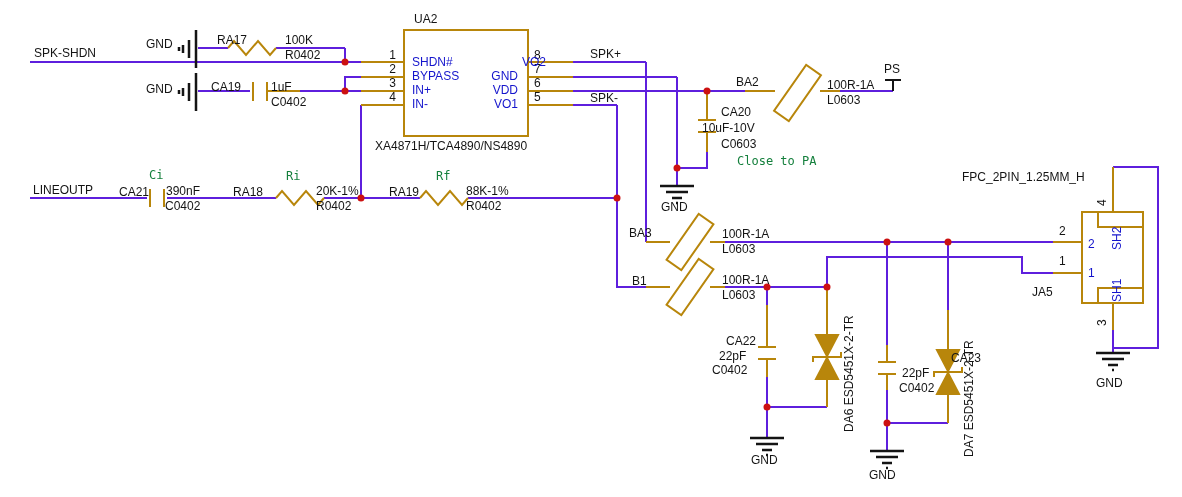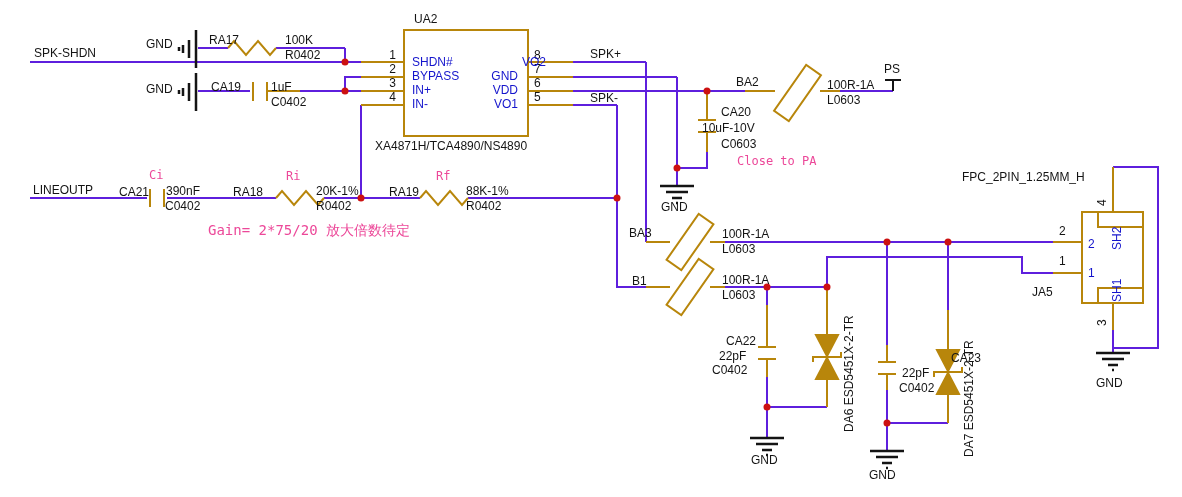--- a/index.html
+++ b/index.html
@@ -1,21 +1,21 @@
 <!DOCTYPE html>
 <html><head>
 <meta charset="utf-8">
 <style>
   html,body{margin:0;padding:0;background:#ffffff;}
   #canvas{position:relative;width:1182px;height:497px;background:#ffffff;overflow:hidden;
           font-family:"Liberation Sans",sans-serif;}
   #gfx{position:absolute;left:0;top:0;}
   .lbl{position:absolute;font-size:12px;line-height:13px;color:#141414;white-space:nowrap;}
   .blue{color:#1414CC;}
-  .green{color:#ec4899;font-family:"DejaVu Sans Mono",monospace;font-size:12px;text-align:center;}
+  .green{color:#15803d;font-family:"DejaVu Sans Mono",monospace;font-size:12px;text-align:center;}
   .gain{font-size:14px;}
   .vtext{transform-origin:0 0;transform:rotate(-90deg);}
   .ralign{text-align:right;}
 </style>
 </head>
 <body>
 
 <div id="canvas">
 
 <svg id="gfx" width="1182" height="497" viewBox="0 0 1182 497">
@@ -182,21 +182,21 @@
 <div class="lbl" style="left:534px;top:49px">8</div>
 <div class="lbl" style="left:534px;top:63px">7</div>
 <div class="lbl" style="left:534px;top:77px">6</div>
 <div class="lbl" style="left:534px;top:91px">5</div>
 
 <div class="lbl blue ralign" style="left:506px;top:56px;width:40px">VO2</div>
 <div class="lbl blue ralign" style="left:478px;top:70px;width:40px">GND</div>
 <div class="lbl blue ralign" style="left:478px;top:84px;width:40px">VDD</div>
 <div class="lbl blue ralign" style="left:478px;top:98px;width:40px">VO1</div>
 
-<div class="lbl" style="left:209px;top:34px">RA17</div>
+<div class="lbl" style="left:217px;top:34px">RA17</div>
 <div class="lbl" style="left:285px;top:34px">100K</div>
 <div class="lbl" style="left:285px;top:49px">R0402</div>
 
 <div class="lbl" style="left:211px;top:81px">CA19</div>
 <div class="lbl" style="left:271px;top:81px">1uF</div>
 <div class="lbl" style="left:271px;top:96px">C0402</div>
 
 <div class="lbl" style="left:119px;top:186px">CA21</div>
 <div class="lbl" style="left:166px;top:185px">390nF</div>
 <div class="lbl" style="left:165px;top:200px">C0402</div>
@@ -243,16 +243,15 @@
 <div class="lbl vtext" style="left:1096px;top:206px">4</div>
 <div class="lbl vtext" style="left:1096px;top:326px">3</div>
 <div class="lbl blue" style="left:1088px;top:238px">2</div>
 <div class="lbl blue" style="left:1088px;top:267px">1</div>
 <div class="lbl blue vtext" style="left:1111px;top:250px">SH2</div>
 <div class="lbl blue vtext" style="left:1111px;top:302px">SH1</div>
 
 <div class="lbl green" style="left:149px;top:169px">Ci</div>
 <div class="lbl green" style="left:286px;top:170px">Ri</div>
 <div class="lbl green" style="left:436px;top:170px">Rf</div>
-<div class="lbl green gain" style="left:208px;top:224px">Gain= 2*75/20 放大倍数待定</div>
 <div class="lbl green" style="left:737px;top:155px">Close to PA</div>
 
 </div>
 
 </body></html>

